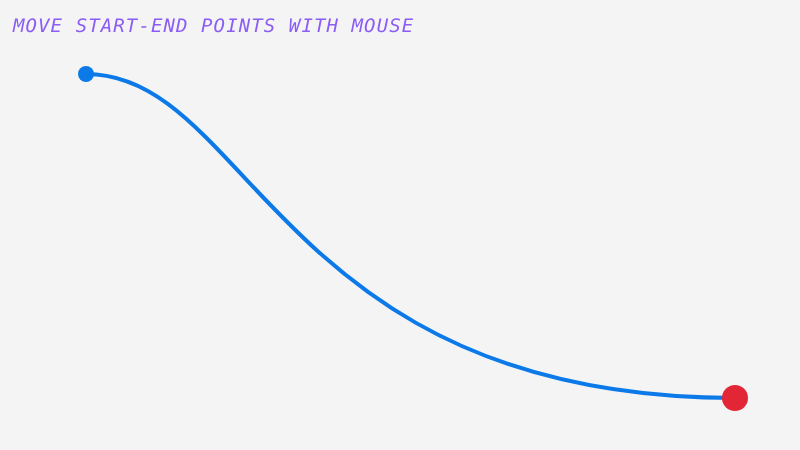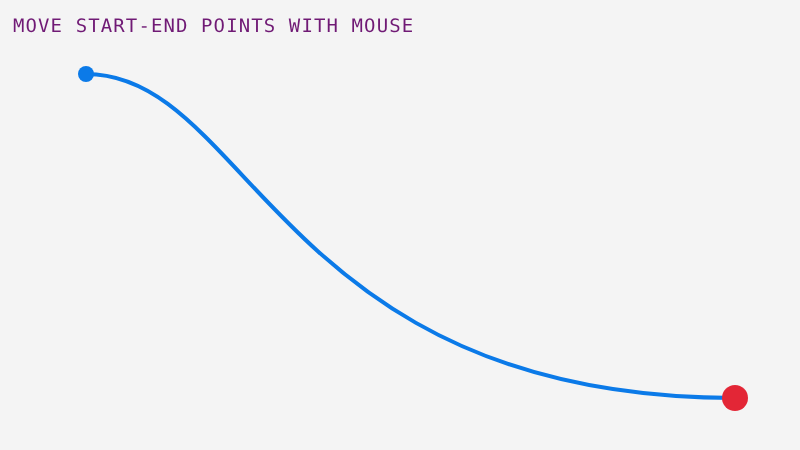--- a/index.html
+++ b/index.html
@@ -63,21 +63,21 @@
     top: 374px;
     width: 48px;
     height: 48px;
   }
 </style>
 </head>
 <body>
 
 <div id="app-root" style="background: rgb(244, 244, 244);">
 
-  <div id="title-label" style="color: #701a75;">MOVE START-END POINTS WITH MOUSE</div>
+  <div id="title-label" style="color: #8b5cf6; font-style: italic;">MOVE START-END POINTS WITH MOUSE</div>
 
   <svg id="curve-canvas" viewBox="0 0 800 450" width="800" height="450" xmlns="http://www.w3.org/2000/svg">
 
     <path id="bezier-curve" fill="none" stroke="#0b7ae8" stroke-width="4" stroke-linecap="round" d="M 86 74 C 250 74, 280 398, 735 398"></path>
 
     <circle id="start-point" cy="74" r="8" fill="#0b7ae8" cx="86"></circle>
 
     <circle id="end-point" cy="398" r="13" fill="#e32636" cx="735"></circle>
   </svg>
 

